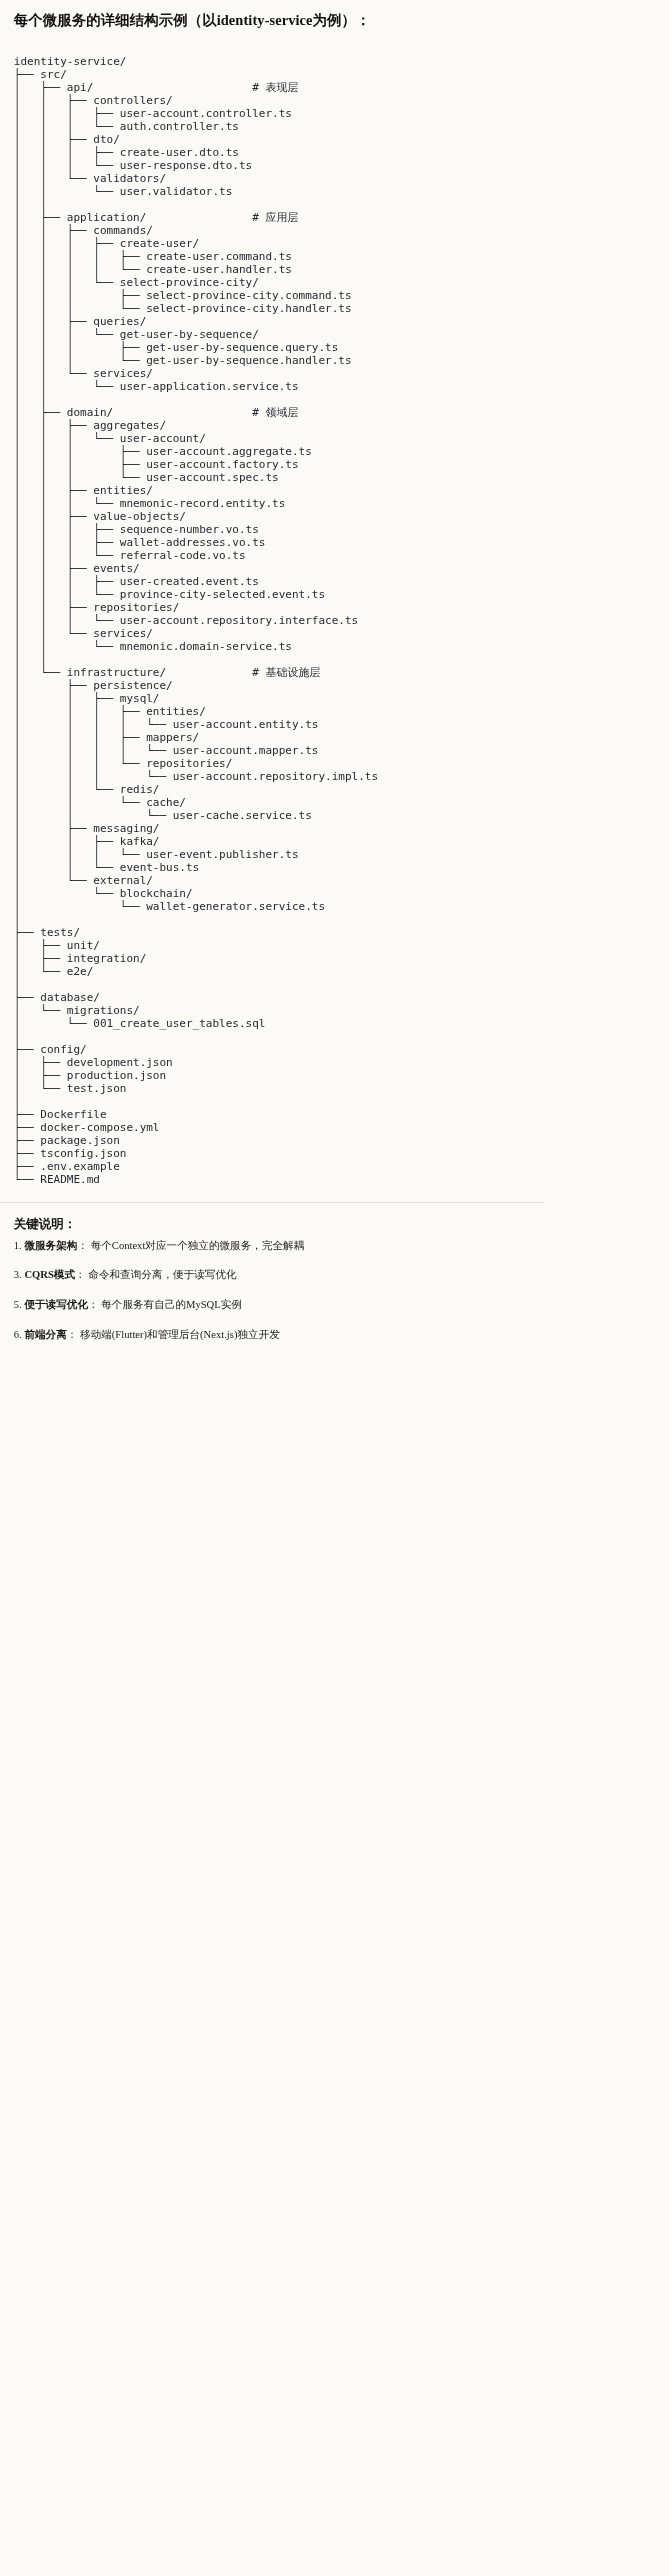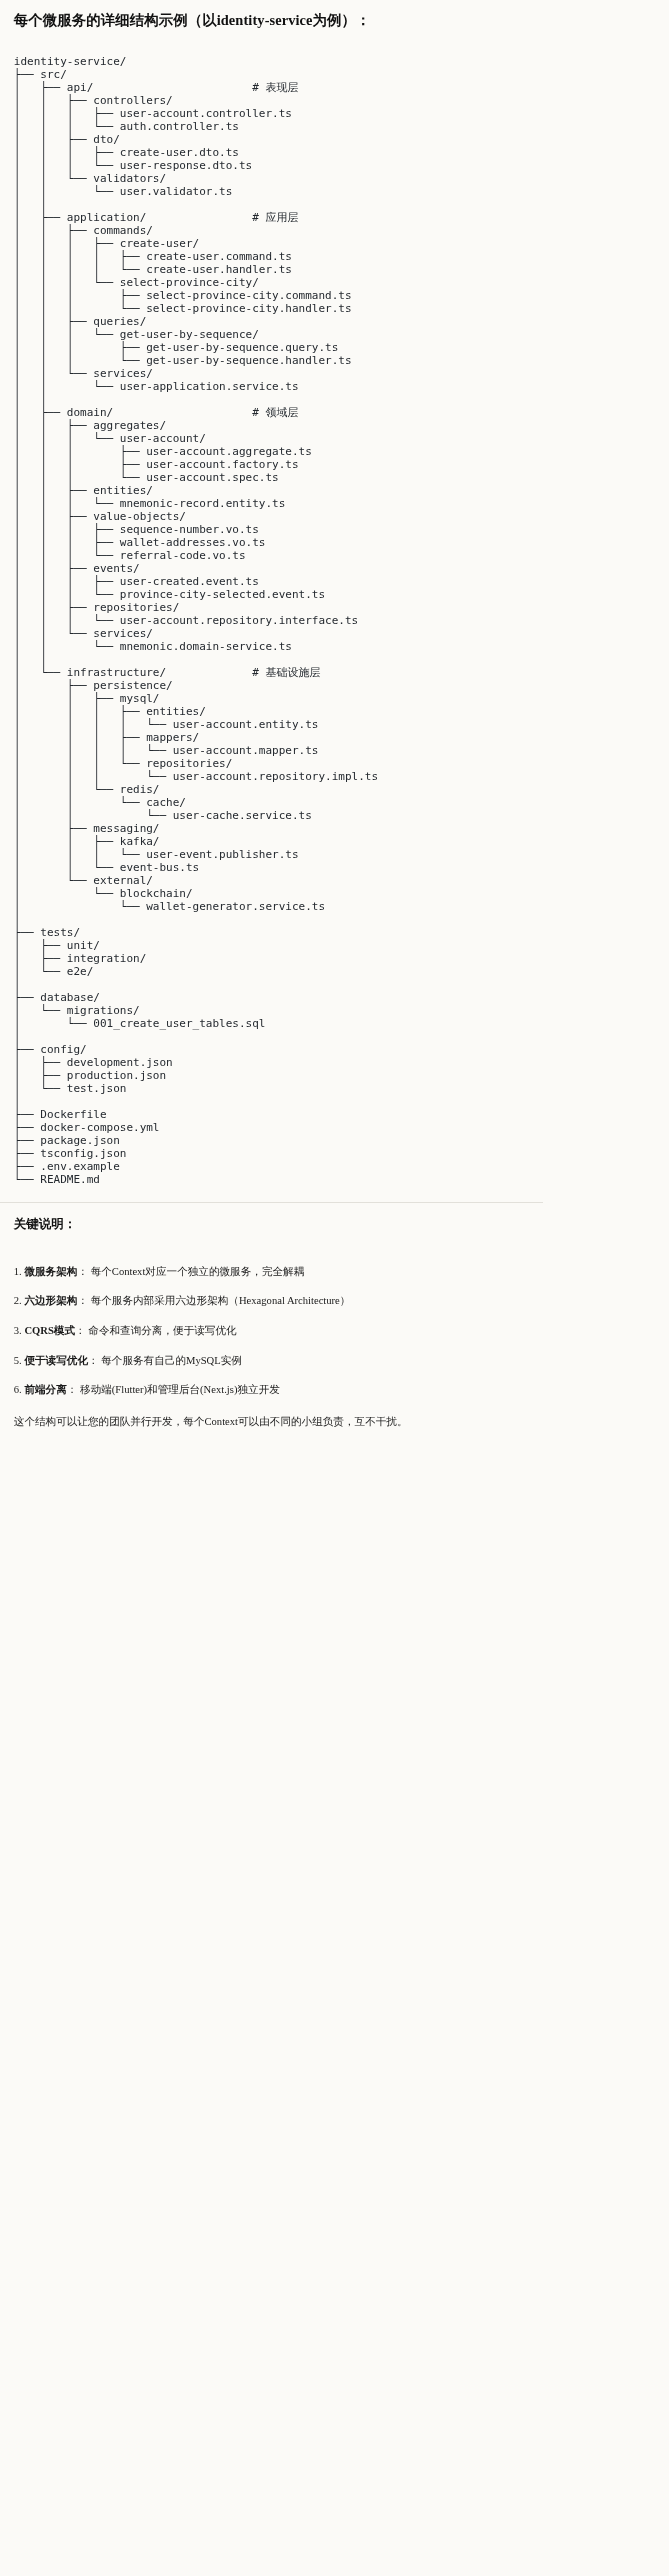--- a/index.html
+++ b/index.html
@@ -57,21 +57,21 @@
   }
 
   
   .notes {
     padding: 12.5px 13.8px 16.3px 13.8px;
   }
   .notes h2 {
     font-family: "Liberation Serif", serif;
     font-size: 12.5px;
     font-weight: bold;
-    margin: 0 0 31px 0;
+    margin: 0 0 5px 0;
     color: #111111;
   }
   .note-item {
     font-family: "Liberation Serif", serif;
     font-size: 10.6px;
     line-height: 1.5;
     margin: 0 0 13.8px 0;
     color: #1a1a1a;
   }
   .note-item .num {
@@ -192,42 +192,36 @@
 
   <div class="notes">
     <h2>关键说明：</h2>
 
     <p class="note-item">
       <span class="num">1.</span>
       <span class="term">微服务架构</span><span>：</span>
       <span class="desc">每个Context对应一个独立的微服务，完全解耦</span>
     </p>
 
-    <p class="note-item">
-      <span class="num">2.</span>
-      <span class="term">六边形架构</span><span>：</span>
-      <span class="desc">每个服务内部采用六边形架构（Hexagonal Architecture）</span>
-    </p>
 
     <p class="note-item">
       <span class="num">3.</span>
       <span class="term">CQRS模式</span><span>：</span>
       <span class="desc">命令和查询分离，便于读写优化</span>
     </p>
 
 
     <p class="note-item">
       <span class="num">5.</span>
       <span class="term">便于读写优化</span><span>：</span>
       <span class="desc">每个服务有自己的MySQL实例</span>
     </p>
 
     <p class="note-item">
       <span class="num">6.</span>
       <span class="term">前端分离</span><span>：</span>
       <span class="desc">移动端(Flutter)和管理后台(Next.js)独立开发</span>
     </p>
 
-    <p class="closing">这个结构可以让您的团队并行开发，每个Context可以由不同的小组负责，互不干扰。</p>
   </div>
 
 </div>
 
 
 </body></html>

